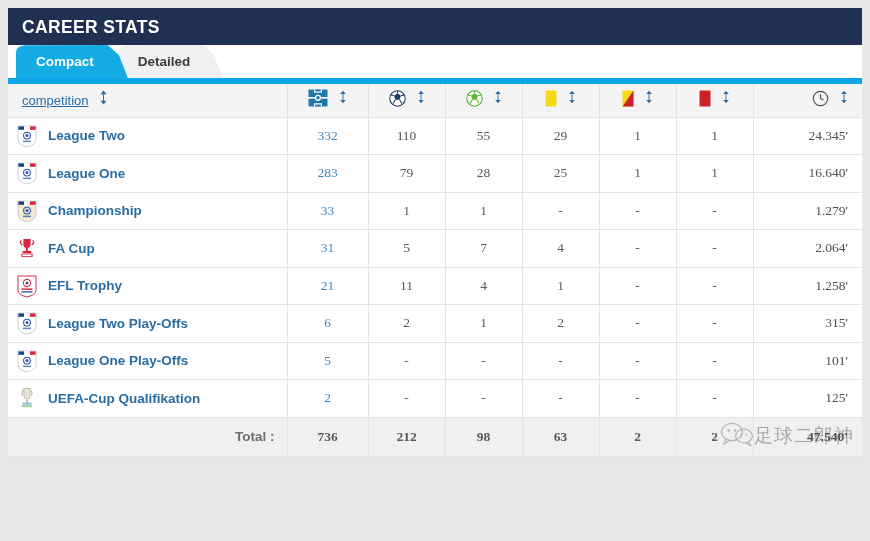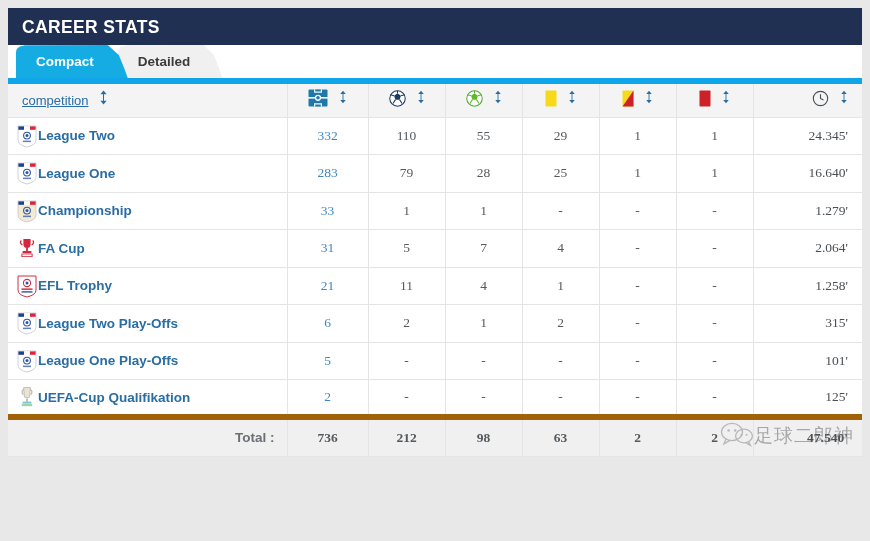--- a/index.html
+++ b/index.html
@@ -155,20 +155,21 @@
   }
   tbody td {
     vertical-align: middle;
   }
   td.comp-cell {
     padding-left: 8px;
   }
   .comp-inner {
     display: flex;
     align-items: center;
+    gap: 10px;
   }
   .badge {
     width: 22px;
     height: 24px;
     flex: 0 0 22px;
     display: block;
   }
   .comp-name {
     color: #2a6da3;
     font-size: 13.5px;
@@ -192,21 +193,21 @@
     font-family: "Liberation Serif", serif;
     color: #4a4f54;
   }
 
   tfoot tr {
     height: 39px;
     background: #f0f0f0;
   }
   tfoot td {
     border-bottom: 1px solid #dcdcdc;
-    border-top: 6px solid #a16207;
+    border-top: 1px solid #a16207;
     font-weight: 700;
     color: #555a5e;
     font-family: "Liberation Serif", serif;
     font-size: 14px;
   }
   tfoot td.total-label {
     text-align: right;
     padding-right: 12px;
     font-family: "Liberation Sans", sans-serif;
     font-size: 13.5px;

